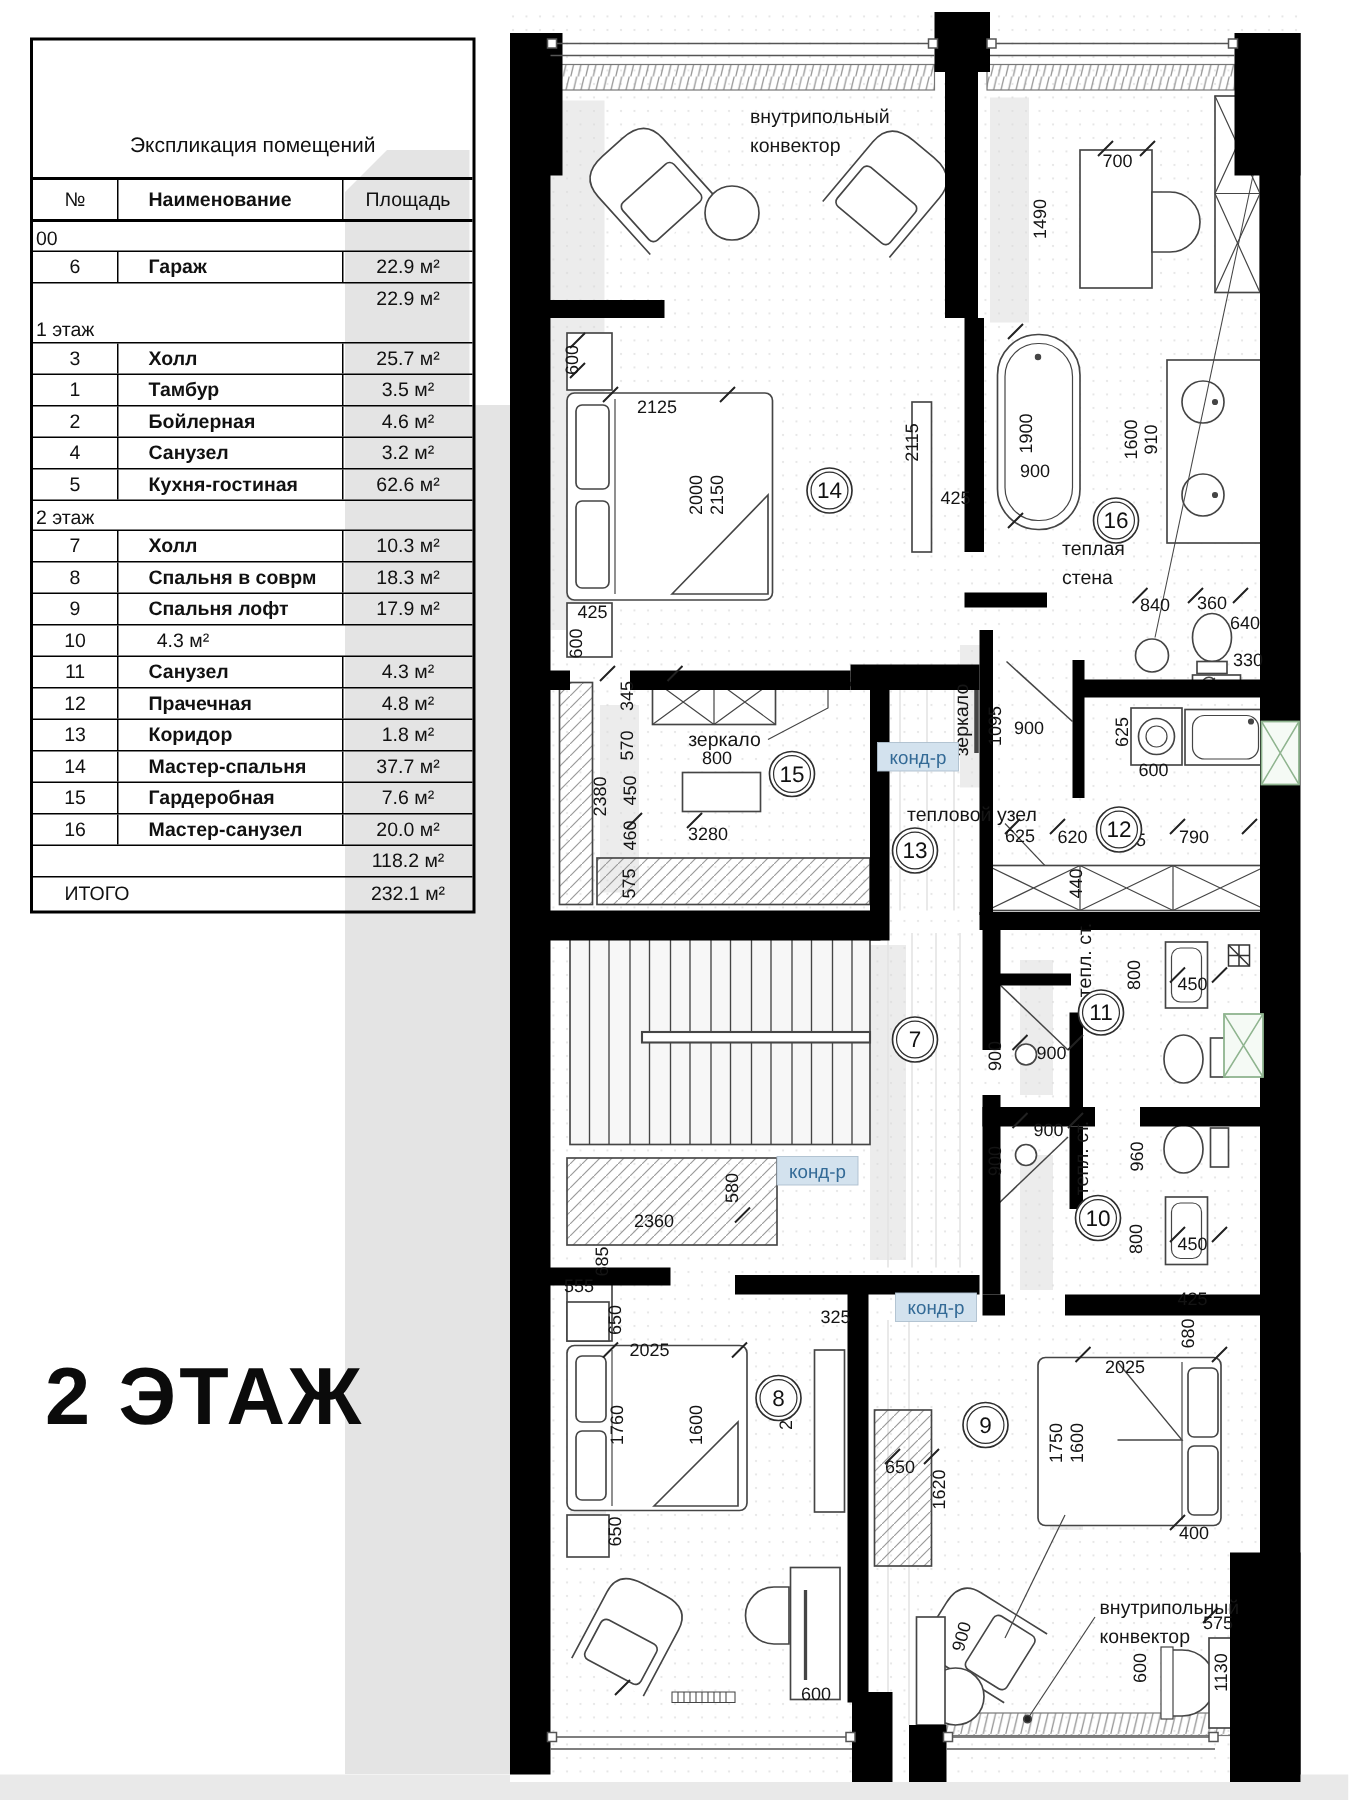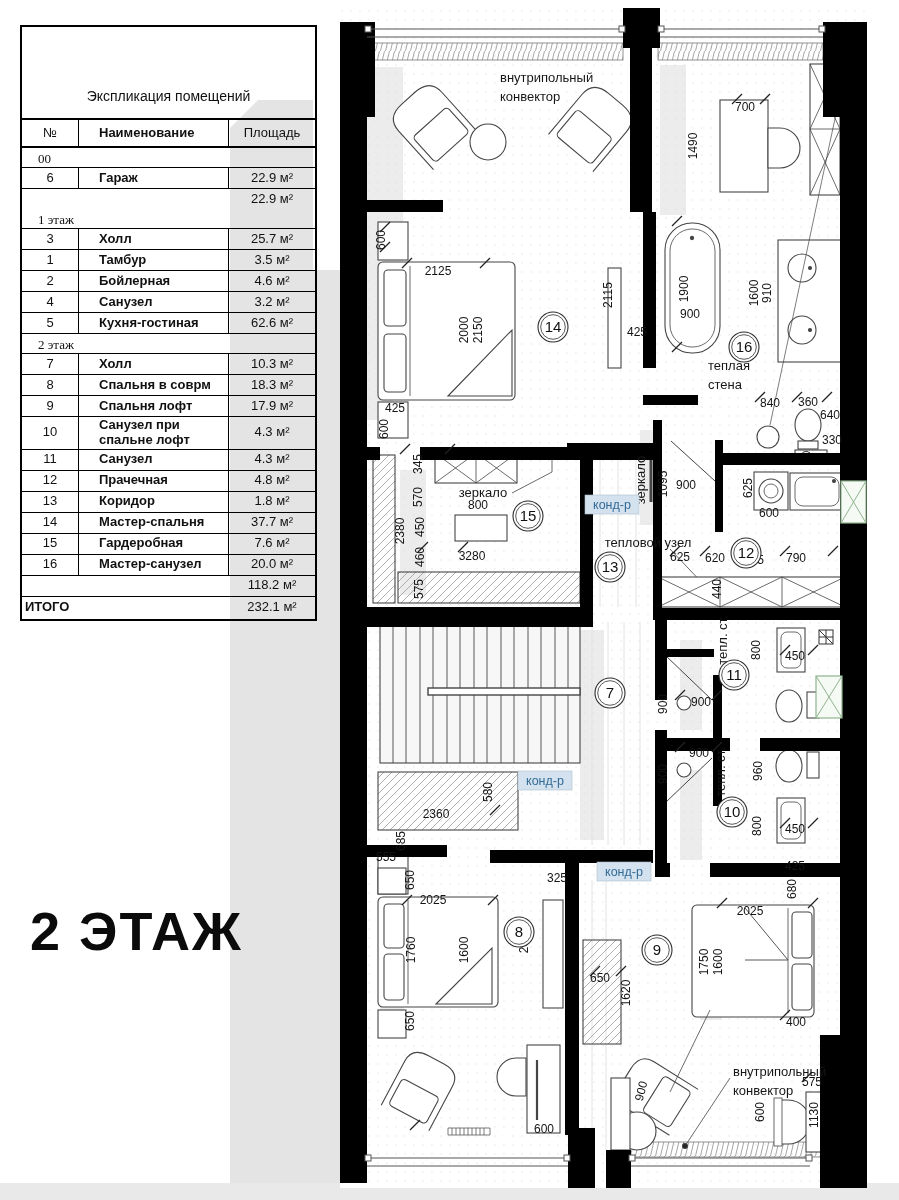--- a/index.html
+++ b/index.html
@@ -14,21 +14,21 @@
   
   .legend{position:absolute;left:20px;top:25px;width:293px;z-index:5;
           border:2px solid #000;font-size:13px;line-height:1.15;background:transparent;}
   .legend-title{height:44px;display:flex;align-items:center;justify-content:center;
           border-bottom:2px solid #000;font-size:14px;margin-top:47px;}
   .lrow{display:flex;align-items:stretch;}
   .lhead{border-bottom:2px solid #000;height:26px;}
   .c-num{width:56px;display:flex;align-items:center;justify-content:center;}
   .c-name{flex:1;display:flex;align-items:center;padding:1px 4px 1px 20px;border-left:1.5px solid #000;font-weight:bold;}
   .c-area{width:86px;display:flex;align-items:center;justify-content:center;border-left:1.5px solid #000;}
-  .sec{height:19px;display:flex;align-items:flex-end;padding-left:16px;border-bottom:1.5px solid #000;font-family:Liberation Serif, serif;}
+  .sec{height:19px;display:flex;align-items:flex-end;padding-left:2px;border-bottom:1.5px solid #000;}
   .drow{min-height:20px;border-bottom:1.5px solid #000;}
   .srow{min-height:20px;}
   .srow .c-name,.srow .c-area{border-left:none;}
   .trow{min-height:22px;border-top:1.5px solid #000;}
   .trow .c-name{border-left:none;}
   .trow .c-area{border-left:none;}
   
   .floor-title{position:absolute;left:30px;top:900px;z-index:6;
           font-size:54px;font-weight:bold;letter-spacing:2px;color:#0b0b0b;}
   
@@ -102,21 +102,20 @@
         <div class="c-name">Спальня в соврм</div>
         <div class="c-area">18.3 м²</div>
       </div>
       <div class="lrow drow">
         <div class="c-num">9</div>
         <div class="c-name">Спальня лофт</div>
         <div class="c-area">17.9 м²</div>
       </div>
       <div class="lrow drow">
         <div class="c-num">10</div>
-        <div class="c-name">Санузел при спальне лофт</div>
         <div class="c-area">4.3 м²</div>
       </div>
       <div class="lrow drow">
         <div class="c-num">11</div>
         <div class="c-name">Санузел</div>
         <div class="c-area">4.3 м²</div>
       </div>
       <div class="lrow drow">
         <div class="c-num">12</div>
         <div class="c-name">Прачечная</div>
@@ -142,21 +141,21 @@
         <div class="c-name">Мастер-санузел</div>
         <div class="c-area">20.0 м²</div>
       </div>
       <div class="lrow srow">
         <div class="c-num"></div>
         <div class="c-name"></div>
         <div class="c-area">118.2 м²</div>
       </div>
     </div>
   <div class="lrow trow">
-    <div class="c-num" style="justify-content:flex-start;padding-left:3px;width:150px;font-weight:bold;">ИТОГО</div>
+    <div class="c-num" style="justify-content:flex-start;padding-left:21px;width:150px;">ИТОГО</div>
     <div class="c-name"></div>
     <div class="c-area">232.1 м²</div>
   </div>
 </div>
 
 <div class="floor-title">2 ЭТАЖ</div>
 
 <svg id="plan" width="559" height="1200" viewBox="0 0 559 1200">
   <defs>
     <pattern id="dots" width="9" height="9" patternUnits="userSpaceOnUse">

